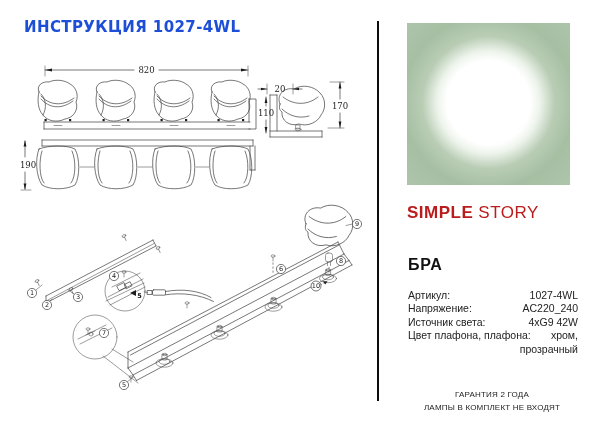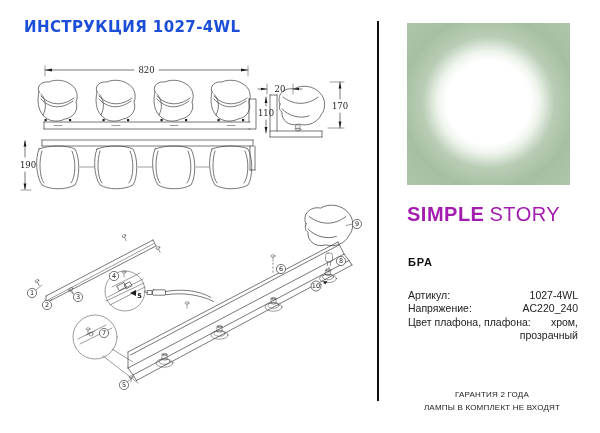--- a/index.html
+++ b/index.html
@@ -11,24 +11,24 @@
     position:absolute;left:24px;top:18px;margin:0;
     font-family:"DejaVu Sans", sans-serif;font-size:15px;font-weight:800;
     letter-spacing:.4px;color:#1d4ed8;white-space:nowrap;
   }
   .divider{position:absolute;left:377px;top:21px;width:2px;height:380px;background:#0d0d0d;}
   .drawing{position:absolute;left:15px;top:60px;width:360px;height:370px;}
   .logo{
     position:absolute;left:407px;top:23px;width:163px;height:162px;
     background:radial-gradient(circle at 50% 49%, #ffffff 0%, #ffffff 36%, #eef4ec 44%, #b9cdb5 57%, #a6bfa3 74%, #aec5ab 100%);
   }
-  .brand{position:absolute;left:407px;top:203px;width:170px;font-size:20px;color:#a21caf;white-space:nowrap;letter-spacing:.5px;}
+  .brand{position:absolute;left:407px;top:203px;width:170px;font-size:17px;color:#b91c1c;white-space:nowrap;letter-spacing:.5px;}
   .brand .b1{font-weight:700;}
   .brand .b2{font-weight:300;margin-left:5px;}
-  .ptype{position:absolute;left:408px;top:256px;font-size:11px;font-weight:bold;letter-spacing:.8px;color:#111;}
+  .ptype{position:absolute;left:408px;top:256px;font-size:16px;font-weight:bold;letter-spacing:.8px;color:#111;}
   .specs{position:absolute;left:408px;top:289px;width:170px;font-size:10.5px;line-height:13.4px;color:#222;}
   .srow{display:flex;justify-content:space-between;}
   .srow .lab{white-space:nowrap;}
   .srow .val{white-space:nowrap;text-align:center;}
   .footer{position:absolute;left:402px;top:389px;width:180px;text-align:center;font-size:8px;font-weight:400;line-height:12.5px;letter-spacing:.2px;color:#222;}
   
   .ln{fill:none;stroke:#3d3d3d;stroke-width:.7;stroke-linecap:round;stroke-linejoin:round;}
   .thin{fill:none;stroke:#4a4a4a;stroke-width:.55;stroke-linecap:round;}
   .dash{fill:none;stroke:#3d3d3d;stroke-width:.6;stroke-dasharray:2.2 1.8;}
   .fillb{fill:#1c1c1c;stroke:none;}
@@ -326,20 +326,24 @@
   <div class="specs">
     <div class="srow">
       <span class="lab">Артикул:</span>
       <span class="val">1027-4WL</span>
     </div>
     <div class="srow">
       <span class="lab">Напряжение:</span>
       <span class="val">AC220_240</span>
     </div>
     <div class="srow">
+      <span class="lab">Источник света:</span>
+      <span class="val">4xG9 42W</span>
+    </div>
+    <div class="srow">
       <span class="lab">Цвет плафона, плафона:</span>
       <span class="val">хром,</span>
     </div>
     <div class="srow">
       <span class="lab"></span>
       <span class="val">прозрачный</span>
     </div>
   </div>
 
   <div class="footer">

